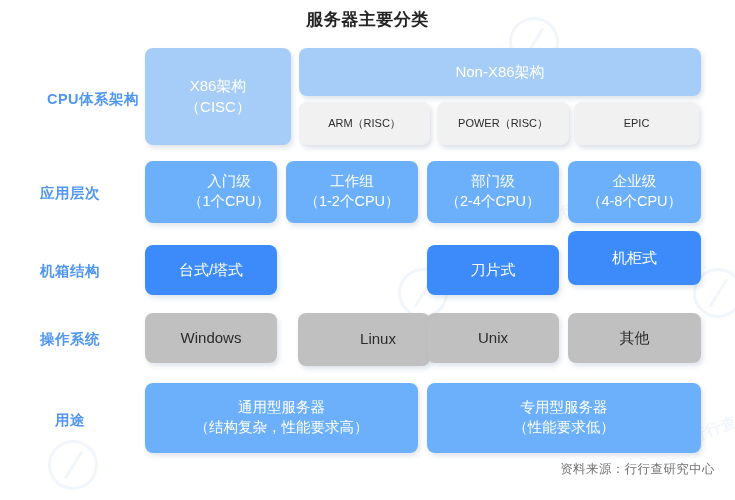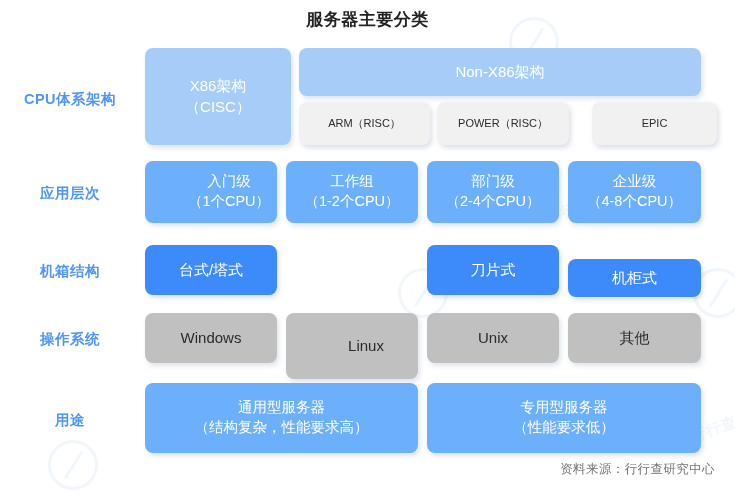--- a/index.html
+++ b/index.html
@@ -141,40 +141,40 @@
   <div class="watermark" style="left:170px; top:190px;">行行查</div>
   <div class="wm-ring" style="left:398px; top:268px;"></div>
   <div class="watermark" style="left:560px; top:196px;">行行查</div>
   <div class="wm-ring" style="left:693px; top:268px;"></div>
   <div class="watermark" style="left:430px; top:430px;">行行查</div>
   <div class="wm-ring" style="left:48px; top:440px;"></div>
   <div class="watermark" style="left:690px; top:420px;">行行查</div>
 
   <div class="title">服务器主要分类</div>
 
-  <div class="row-label" style="top:90px;">CPU体系架构</div>
+  <div class="row-label" style="top:90px;padding-left:23px;">CPU体系架构</div>
 
   <div class="cell c-light fs-15" style="left:145px; top:48px; width:146px; height:97px;">
     <span class="l1">X86架构</span>
     <span class="l2">（CISC）</span>
   </div>
 
   <div class="cell c-light fs-15" style="left:299px; top:48px; width:402px; height:48px;">
     <span class="l1">Non-X86架构</span>
   </div>
 
   <div class="cell c-white fs-13" style="left:299px; top:102px; width:131px; height:43px;">
     <span class="l1">ARM（RISC）</span>
   </div>
 
   <div class="cell c-white fs-13" style="left:437px; top:102px; width:132px; height:43px;">
     <span class="l1">POWER（RISC）</span>
   </div>
 
-  <div class="cell c-white fs-13" style="left:592px; top:102px; width:125px; height:43px;">
+  <div class="cell c-white fs-13" style="left:574px; top:102px; width:125px; height:43px;">
     <span class="l1">EPIC</span>
   </div>
 
   <div class="row-label" style="top:184px;">应用层次</div>
 
   <div class="cell c-mid fs-145" style="left:145px; top:161px; width:132px; height:62px;padding-left:36px;">
     <span class="l1">入门级</span>
     <span class="l2">（1个CPU）</span>
   </div>
   <div class="cell c-mid fs-145" style="left:286px; top:161px; width:132px; height:62px;">
@@ -191,30 +191,30 @@
   </div>
 
   <div class="row-label" style="top:262px;">机箱结构</div>
 
   <div class="cell c-strong fs-15" style="left:145px; top:245px; width:132px; height:50px;">
     <span class="l1">台式/塔式</span>
   </div>
   <div class="cell c-strong fs-15" style="left:427px; top:245px; width:132px; height:50px;">
     <span class="l1">刀片式</span>
   </div>
-  <div class="cell c-strong fs-15" style="left:568px; top:259px; width:133px; height:38px;align-items:center;">
+  <div class="cell c-strong fs-15" style="left:568px; top:231px; width:133px; height:54px;align-items:center;">
     <span class="l1">机柜式</span>
   </div>
 
   <div class="row-label" style="top:330px;">操作系统</div>
 
   <div class="cell c-gray fs-15" style="left:145px; top:313px; width:132px; height:50px;">
     <span class="l1">Windows</span>
   </div>
-  <div class="cell c-gray fs-15" style="left:286px; top:313px; width:132px; height:66px;padding-left:28px;">
+  <div class="cell c-gray fs-15" style="left:298px; top:313px; width:132px; height:53px;padding-left:28px;">
     <span class="l1">Linux</span>
   </div>
   <div class="cell c-gray fs-15" style="left:427px; top:313px; width:132px; height:50px;">
     <span class="l1">Unix</span>
   </div>
   <div class="cell c-gray fs-15" style="left:568px; top:313px; width:133px; height:50px;">
     <span class="l1">其他</span>
   </div>
 
   <div class="row-label" style="top:411px;">用途</div>

